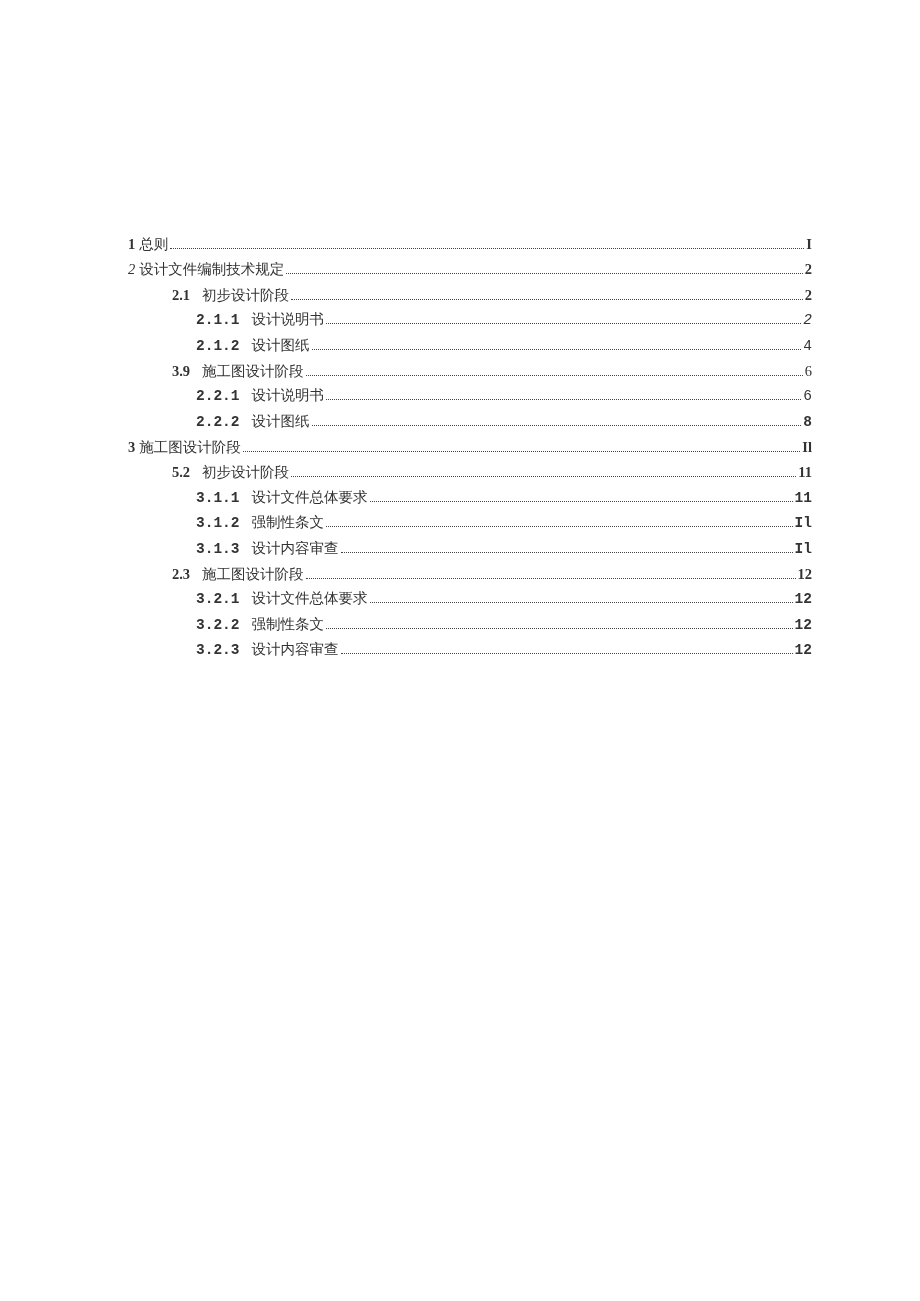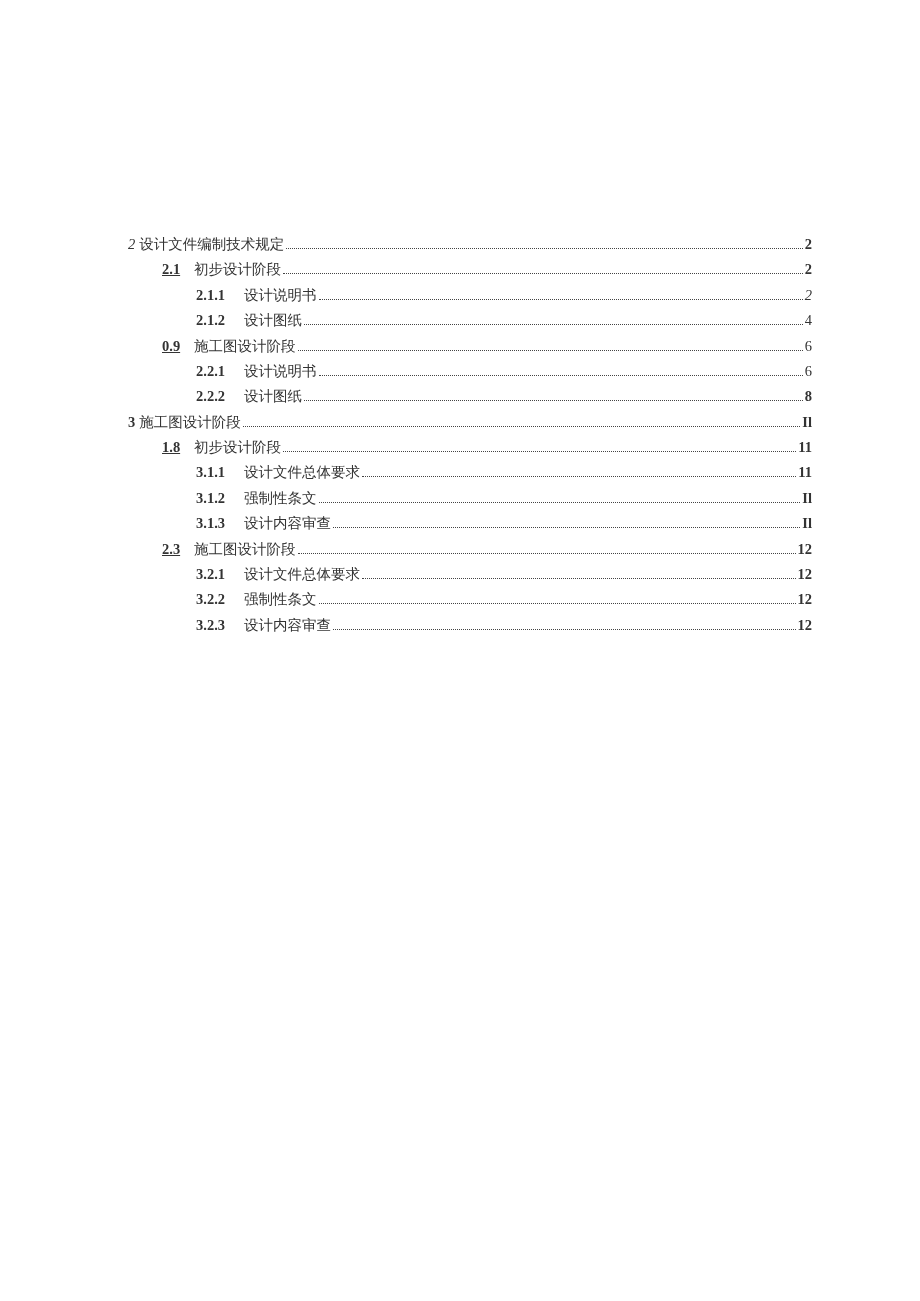--- a/index.html
+++ b/index.html
@@ -34,29 +34,34 @@
       flex: 1;
       border-bottom: 1.5px dotted #444;
       margin: 0 2px 4px 2px;
       min-width: 20px;
     }
     .toc-row .page {
       font-weight: bold;
     }
     .level-0 { padding-left: 0; }
     .level-1 { padding-left: 34px; }
-    .level-2 { padding-left: 68px; }
-    .level-1 .num { display:inline-block; min-width:28px; margin-right:4px;text-decoration:underline; }
+    .level-2 { padding-left: 68px; font-family: Liberation Mono, monospace; }
+    .level-1 .num { display:inline-block; min-width:28px; text-align:right; margin-right:12px; }
     .level-2 .num { display:inline-block; min-width:36px; text-align:left; margin-right:12px; }
     .italic { font-style: italic; }
   </style>
 </head>
 <body>
 
 <div id="toc-container">
+    <div class="toc-row level-0">
+      <span><span class="num">1</span><span class="title">总则</span></span>
+      <span class="dots"></span>
+      <span class="page">I</span>
+    </div>
     <div class="toc-row level-0">
       <span><span class="num italic" style="font-weight: normal;">2</span><span class="title">设计文件编制技术规定</span></span>
       <span class="dots"></span>
       <span class="page">2</span>
     </div>
     <div class="toc-row level-1">
       <span class="num">2.1</span>
       <span class="title">初步设计阶段</span>
       <span class="dots"></span>
       <span class="page">2</span>
@@ -67,21 +72,21 @@
       <span class="dots"></span>
       <span class="page italic" style="font-weight: normal;">2</span>
     </div>
     <div class="toc-row level-2">
       <span class="num">2.1.2</span>
       <span class="title">设计图纸</span>
       <span class="dots"></span>
       <span class="page" style="font-weight: normal;">4</span>
     </div>
     <div class="toc-row level-1">
-      <span class="num">0.9</span>
+      <span class="num">3.9</span>
       <span class="title">施工图设计阶段</span>
       <span class="dots"></span>
       <span class="page" style="font-weight: normal;">6</span>
     </div>
     <div class="toc-row level-2">
       <span class="num">2.2.1</span>
       <span class="title">设计说明书</span>
       <span class="dots"></span>
       <span class="page" style="font-weight: normal;">6</span>
     </div>
@@ -90,21 +95,21 @@
       <span class="title">设计图纸</span>
       <span class="dots"></span>
       <span class="page">8</span>
     </div>
     <div class="toc-row level-0">
       <span><span class="num">3</span><span class="title">施工图设计阶段</span></span>
       <span class="dots"></span>
       <span class="page">Il</span>
     </div>
     <div class="toc-row level-1">
-      <span class="num">1.8</span>
+      <span class="num">5.2</span>
       <span class="title">初步设计阶段</span>
       <span class="dots"></span>
       <span class="page">11</span>
     </div>
     <div class="toc-row level-2">
       <span class="num">3.1.1</span>
       <span class="title">设计文件总体要求</span>
       <span class="dots"></span>
       <span class="page">11</span>
     </div>

